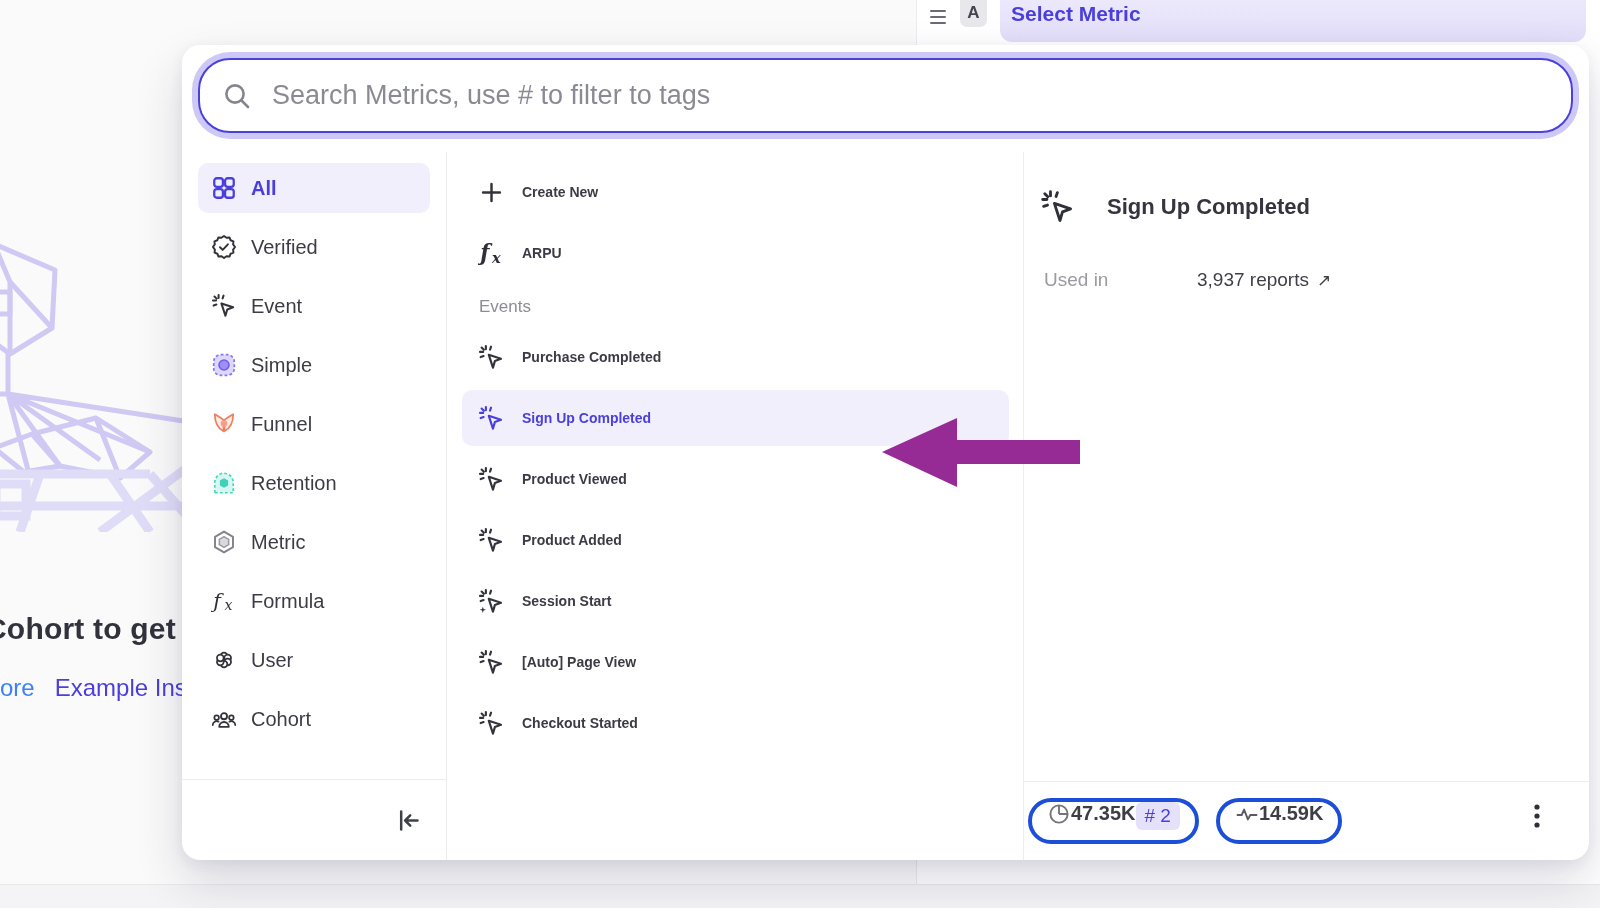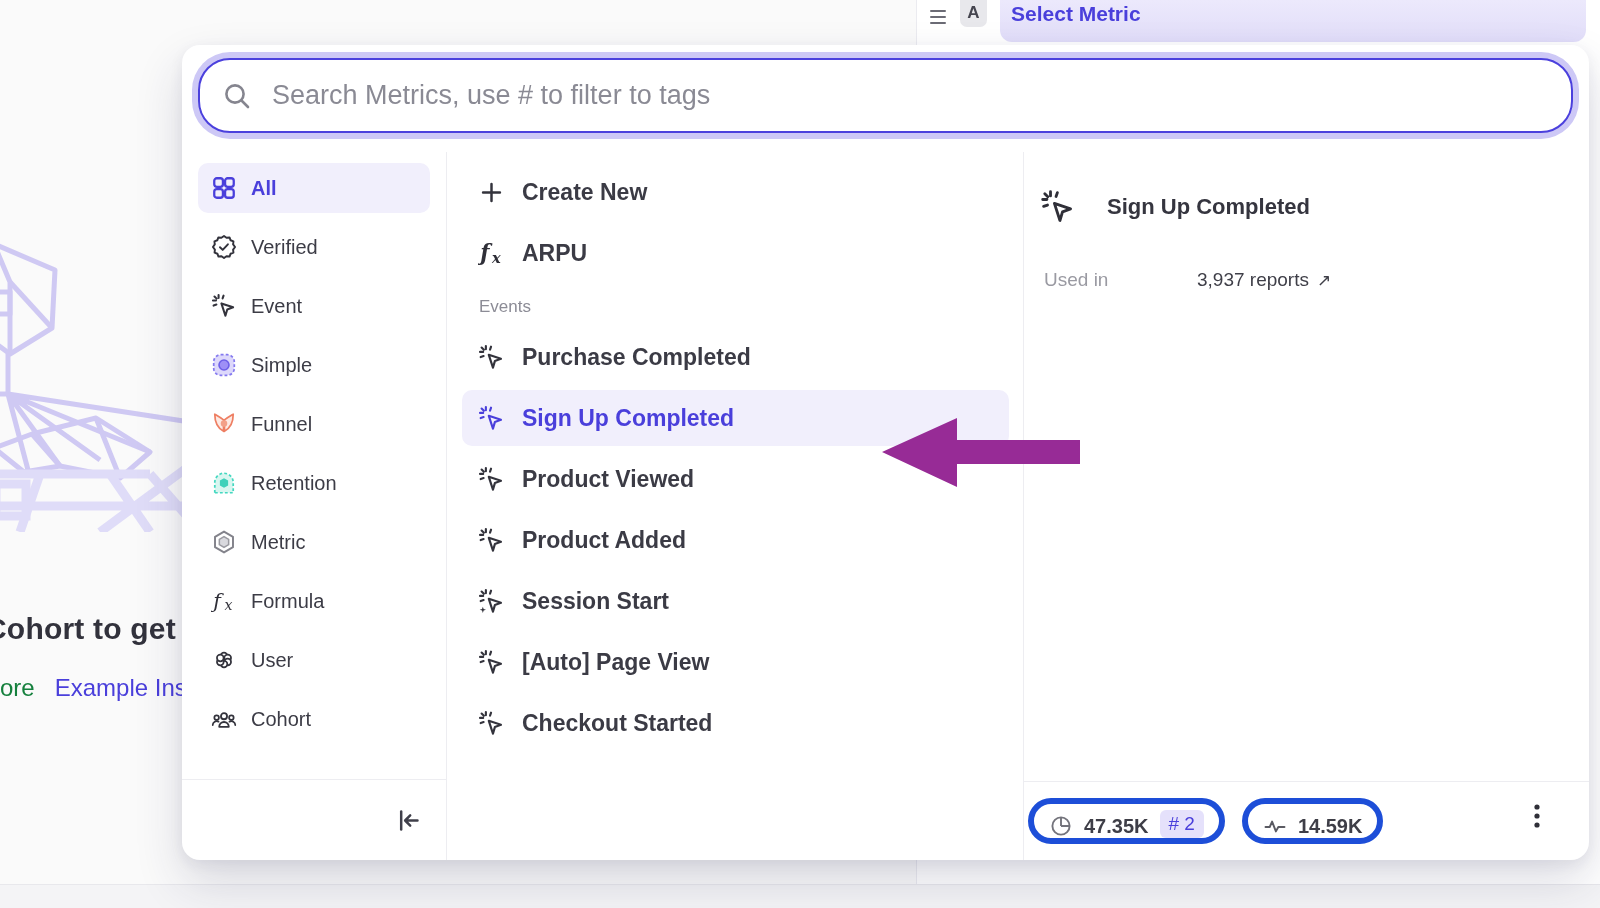--- a/index.html
+++ b/index.html
@@ -36,21 +36,21 @@
   .illustration { position:absolute; left:0; top:222px; }
   .bg-headline {
     position:absolute; left:0; top:612px; width:190px; overflow:hidden; white-space:nowrap;
     font-size:30px; font-weight:bold; color:#32323c; letter-spacing:.2px;
   }
   .bg-headline .shift { margin-left:-15px; display:inline-block; }
   .bg-subtext {
     position:absolute; left:0; top:674px; width:184px; overflow:hidden; white-space:nowrap;
     font-size:24px;
   }
-  .bg-subtext .muted { color:#15803d; }
+  .bg-subtext .muted { color:#3b82f6; }
   .bg-subtext .link { color:#4a3fdb; margin-left:20px; }
 
   .bottom-strip {
     position:absolute; left:0; top:884px; width:1600px; height:24px;
     background:#f4f4f6; border-top:1px solid #e8e8ec;
   }
 
   
   .dialog {
     position:absolute; left:182px; top:45px; width:1407px; height:815px;
@@ -90,43 +90,43 @@
   }
 
   
   .list {
     width:578px; border-left:1px solid #ededf1; border-right:1px solid #ededf1;
     padding:12px 14px 0 15px; overflow:hidden;
   }
   .list-row {
     height:56px; margin-bottom:5px; border-radius:10px;
     display:flex; align-items:center; gap:17px; padding:0 16px;
-    font-size:23px; font-weight:bold; color:#3b3b45; cursor:pointer;
+    font-size:14px; font-weight:bold; color:#3b3b45; cursor:pointer;
   }
   .list-row .ic { width:27px; height:27px; flex:0 0 27px; }
   .list-row.selected { background:#f1effc; color:#4a3fdb; }
   .section-head { font-size:17px; color:#8c8c96; margin:16px 0 12px 17px; font-weight:normal; }
 
   
   .detail { flex:1; position:relative; }
   .detail-head { display:flex; align-items:center; gap:31px; padding-left:16px; margin-top:37px; }
   .detail-head .ic { width:36px; height:36px; }
   .detail-title { font-size:22px; font-weight:bold; color:#35353f; }
   .used-row { display:flex; align-items:center; margin-top:44px; padding-left:20px; font-size:19px; }
   .used-label { color:#9a9aa2; width:153px; }
   .used-value { color:#3f3f48; display:flex; gap:8px; align-items:center; cursor:pointer; }
   .ne-arrow { font-size:17px; color:#3f3f48; }
   .detail-footer {
     position:absolute; left:0; right:0; bottom:0; height:79px;
     border-top:1px solid #ededf1;
     display:flex; align-items:center; gap:17px; padding-left:4px;
   }
   .stat-pill {
-    height:46px; border:6px solid #1d4ed8; border-radius:23px; background:#fff;
-    display:flex; align-items:flex-end; gap:11px; padding:0 15px;
+    height:46px; border:4px solid #1d4ed8; border-radius:23px; background:#fff;
+    display:flex; align-items:flex-start; padding:0 15px;
     font-size:20px; font-weight:bold; color:#3e3e47; cursor:pointer;
   }
   .rank-chip {
     background:#e5e1fb; color:#4a3fdb; border-radius:6px; padding:3px 9px;
     font-size:19px; font-weight:normal;
   }
   .kebab { margin-left:auto; margin-right:44px; cursor:pointer; padding:4px; }
 
   .big-arrow { position:absolute; left:0; top:0; pointer-events:none; }
 </style>

